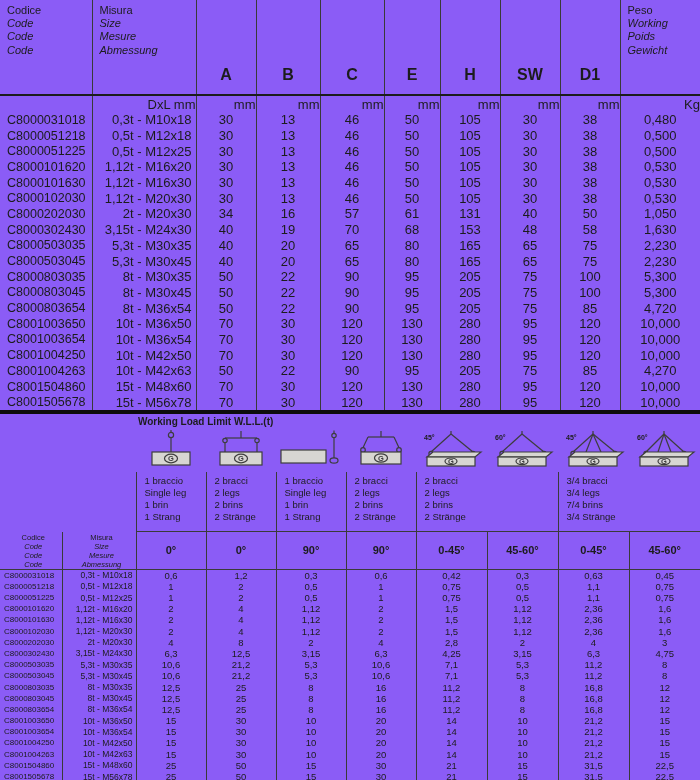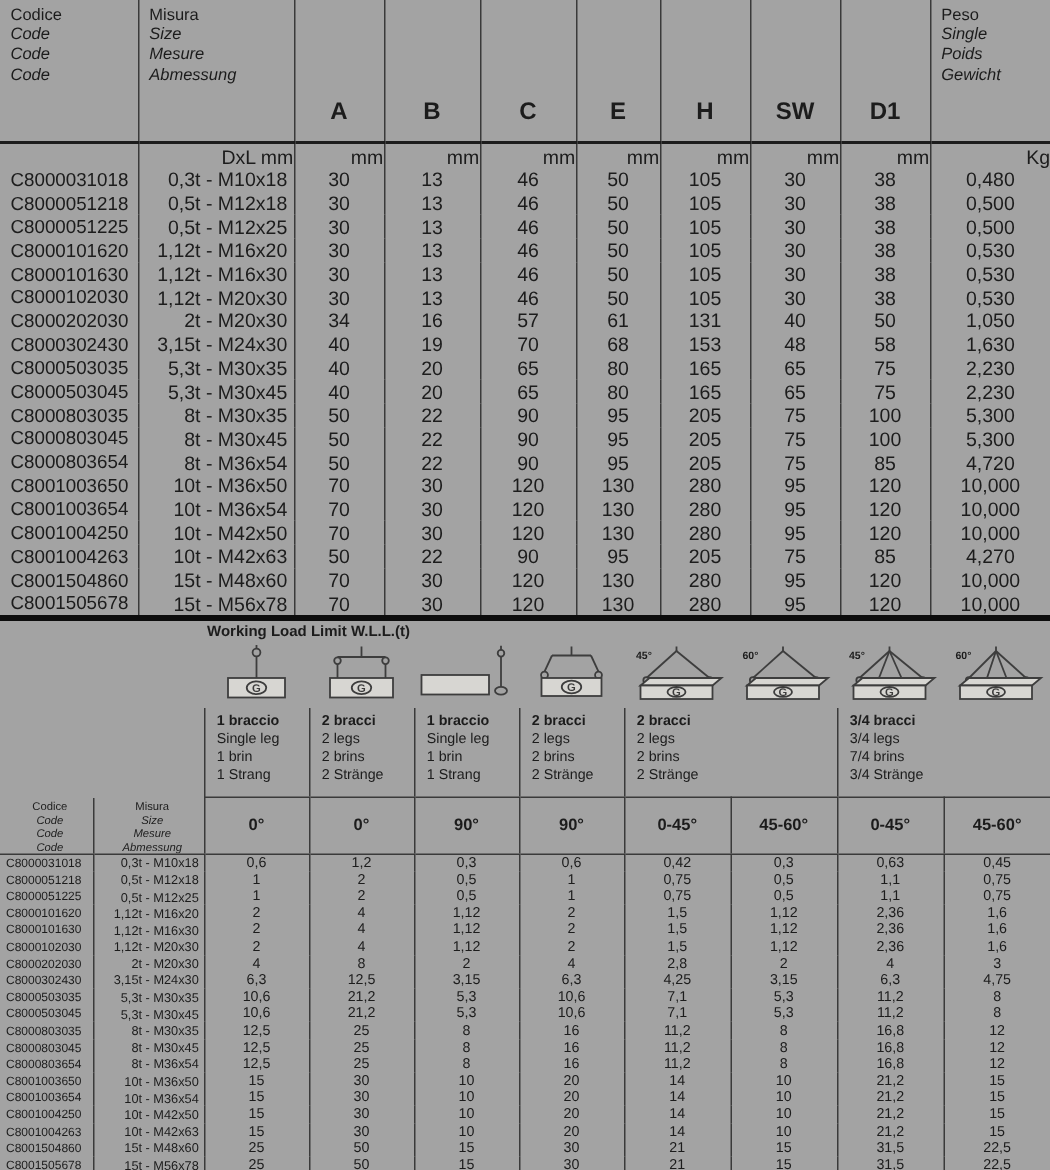--- a/index.html
+++ b/index.html
@@ -1,17 +1,17 @@
 <!DOCTYPE html>
 <html><head>
 <meta charset="utf-8">
 <style>
   html,body{margin:0;padding:0;}
   body{background:#e8e7e4;font-family:"Liberation Sans","DejaVu Sans",sans-serif;}
-  .page{width:700px;height:780px;background:#a3a3a3;position:relative;overflow:hidden;color:#1c1c1c;}
+  .page{width:700px;height:780px;background:#8b5cf6;position:relative;overflow:hidden;color:#1c1c1c;}
 
   table{border-collapse:collapse;table-layout:fixed;width:700px;}
   td,th{padding:0;margin:0;font-weight:normal;overflow:hidden;white-space:nowrap;}
 
   
   .top th,.top td{border-left:1px solid #3a3a3a;}
   .top th:first-child,.top td:first-child{border-left:none;}
   .top .head th{border-bottom:2px solid #1c1c1c;height:84px;vertical-align:top;text-align:left;}
   .top .head th.dimh{vertical-align:bottom;text-align:center;font-weight:bold;font-size:16px;padding-bottom:10px;}
   .hl{font-size:11px;line-height:1.2;padding:4px 0 0 7px;}
@@ -26,21 +26,21 @@
 
   
   .wll-title{font-size:10px;font-weight:bold;margin:2px 0 1px 138px;}
   .bottom td{border-left:1px solid #3a3a3a;vertical-align:middle;}
   .bottom td:first-child{border-left:none;}
   .bottom{border-bottom:4px solid #0d0d0d;}
   .bottom .icons td{height:44px;border:none;text-align:center;vertical-align:middle;position:relative;}
   .bottom .legs td{height:56px;vertical-align:top;text-align:left;border-bottom:1px solid #3a3a3a;}
   .bottom .legs td.nob,.bottom .icons td.nob{border:none;}
   .leg{font-size:8.5px;line-height:1.25;padding:3px 0 0 8px;}
-  .leg .ln:first-child{font-weight:bold;}
+  .leg .ln:first-child{font-weight:normal;}
   .leg .ln-rest{}
   .bottom .angles td{height:33px;border-bottom:1px solid #3a3a3a;}
   .bottom .angles td.ang{font-weight:bold;font-size:11px;text-align:center;}
   .bottom .angles td.ahead{vertical-align:top;}
   .ahead .hl2{font-size:7.5px;line-height:1.2;padding:1px 0 0 5px;}
   .hl2 .ln-rest{font-style:italic;}
   .bottom tbody td{height:11.2px;font-size:9.5px;text-align:center;}
   .bottom tbody td.b-code{text-align:left;padding-left:4px;font-size:8px;}
   .bottom tbody td.b-size{text-align:right;padding-right:3px;font-size:8.5px;}
 
@@ -85,21 +85,21 @@
           </th>
         <th class="dimh">A</th>
         <th class="dimh">B</th>
         <th class="dimh">C</th>
         <th class="dimh">E</th>
         <th class="dimh">H</th>
         <th class="dimh">SW</th>
         <th class="dimh">D1</th>
         <th class="hl">
             <div class="ln">Peso</div>
-            <div class="ln ln-rest">Single</div>
+            <div class="ln ln-rest">Working</div>
             <div class="ln ln-rest">Poids</div>
             <div class="ln ln-rest">Gewicht</div>
           </th>
       </tr>
       <tr class="units">
         <th></th>
         <th>DxL mm</th>
         <th>mm</th>
         <th>mm</th>
         <th>mm</th>

